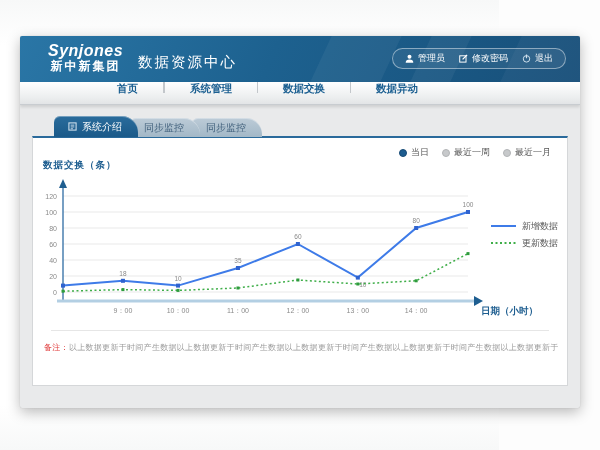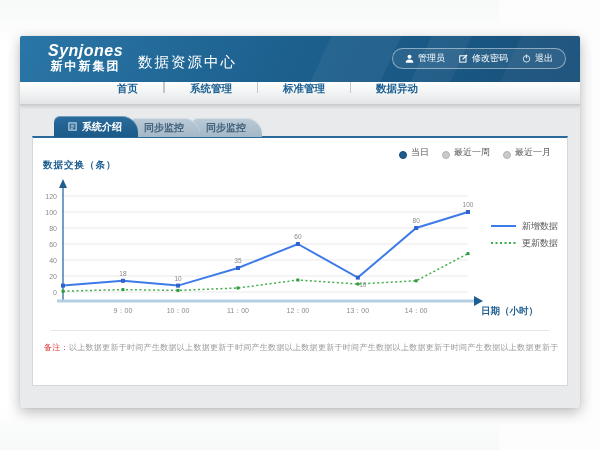--- a/index.html
+++ b/index.html
@@ -30,33 +30,33 @@
   .nav { position:absolute; left:0; top:46px; width:100%; height:23px;
     background:linear-gradient(180deg,#ffffff 0%,#eceeef 70%,#e2e4e6 100%);
     border-bottom:1px solid #c8ccd0; box-shadow:0 2px 3px rgba(0,0,0,.12);
     display:flex; padding-left:72px; }
   .nav-item { color:#1b5f91; font-size:10.5px; font-weight:bold; padding:0 25px; cursor:pointer; }
   .nav-sep { width:1px; height:11px; background:#c3c7cb; }
 
   
   .tabs { position:absolute; left:34px; top:80px; height:21px; display:flex; align-items:flex-end; }
   .tab { position:relative; height:19px; line-height:19px; padding:0 16px 0 14px; margin-right:-8px;
-    font-size:10px; font-weight:bold; color:#44637e; cursor:pointer;
+    font-size:10px; font-weight:normal; color:#44637e; cursor:pointer;
     background:linear-gradient(180deg,#bccbd7 0%,#a3b8c7 100%);
     border-radius:6px 16px 0 0; box-shadow:inset 0 1px 0 rgba(255,255,255,.35); }
   .tab.active { height:21px; line-height:21px; z-index:5; color:#fff;
     background:linear-gradient(180deg,#2a6c9c 0%,#1b5a89 100%);
     display:flex; align-items:center; gap:5px; }
   .tab.t2 { z-index:2; } .tab.t3 { z-index:1; }
   .panel { position:absolute; left:12px; top:100px; width:536px; height:250px;
     background:#fff; border:1px solid #d5d7d9; border-top:2px solid #2a6a9b; }
 
   
   .ranges { position:absolute; left:366px; top:8px; display:flex; gap:13px; }
-  .range { display:flex; align-items:flex-end; gap:4px; font-size:9px; color:#555; cursor:pointer; }
+  .range { display:flex; align-items:center; gap:4px; font-size:9px; color:#555; cursor:pointer; }
   .dot { width:8px; height:8px; border-radius:50%; background:#c7c9cb; border:1px solid #b2b4b6; }
   .dot.sel { background:#1d5c8f; border-color:#174a75; }
 
   .ylabel { position:absolute; left:10px; top:21px; font-size:9.5px; font-weight:bold;
     color:#1e5e90; letter-spacing:1px; }
   .chart-svg { position:absolute; left:0; top:36px; }
   .divider { position:absolute; left:18px; right:18px; top:192px; height:1px; background:#e6e6e6; }
   .note { position:absolute; left:11px; top:204px; font-size:8px; color:#9a9a9a; letter-spacing:.3px; white-space:nowrap; }
   .note .red { color:#e03a3a; }
 </style>
@@ -99,21 +99,21 @@
         </div>
       </div>
     </div>
 
     <div class="nav" id="nav">
         <div class="nav-item">首页</div>
         <div class="nav-sep"></div>
         <div class="nav-sep"></div>
         <div class="nav-item">系统管理</div>
         <div class="nav-sep"></div>
-        <div class="nav-item">标准管理</div>
+        <div class="nav-item">数据交换</div>
         <div class="nav-sep"></div>
         <div class="nav-item">数据异动</div>
       </div>
 
     <div class="tabs" id="tabs">
         <div class="tab active">
           <svg width="9" height="9" viewBox="0 0 10 10">
             <rect x="1" y="1" width="8" height="8" fill="none" stroke="#cfe0ec" stroke-width="1.2"></rect>
             <path d="M3 3.5 H7 M3 5.5 H7 M3 7.5 H5.5" stroke="#cfe0ec" stroke-width="1"></path>
           </svg>

